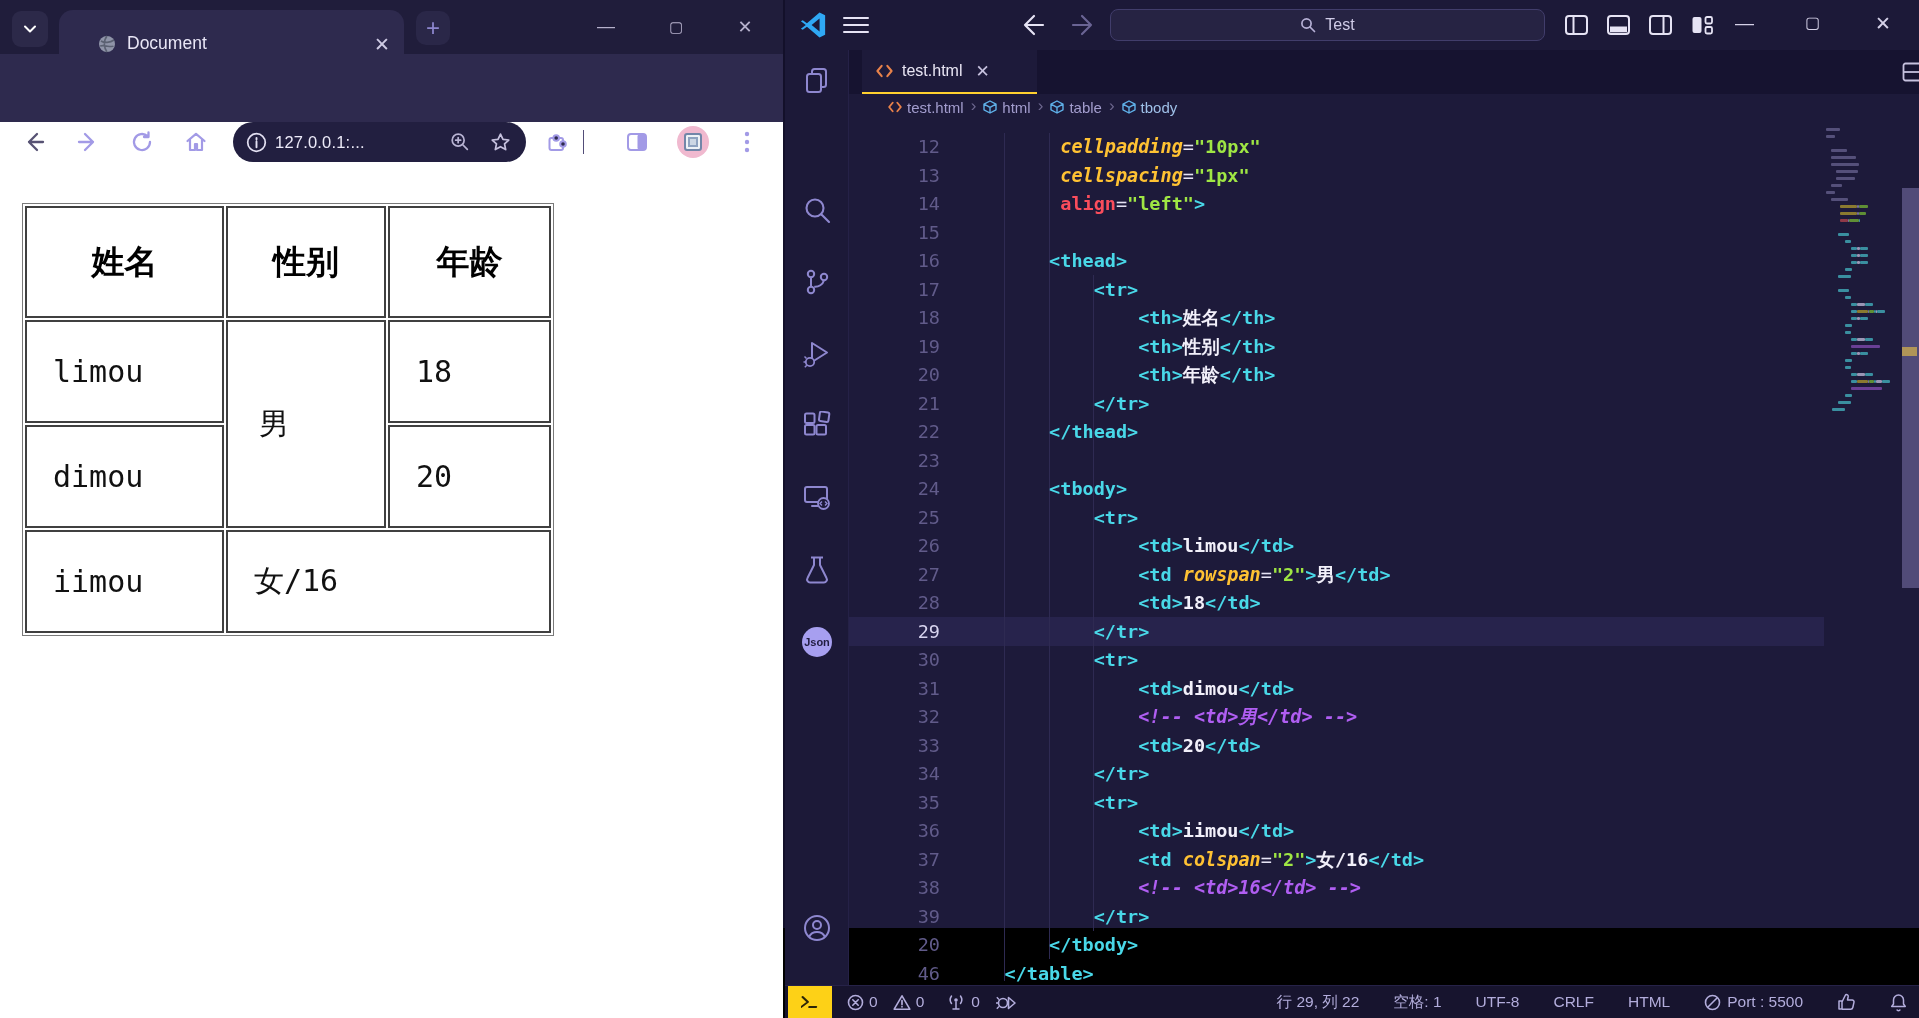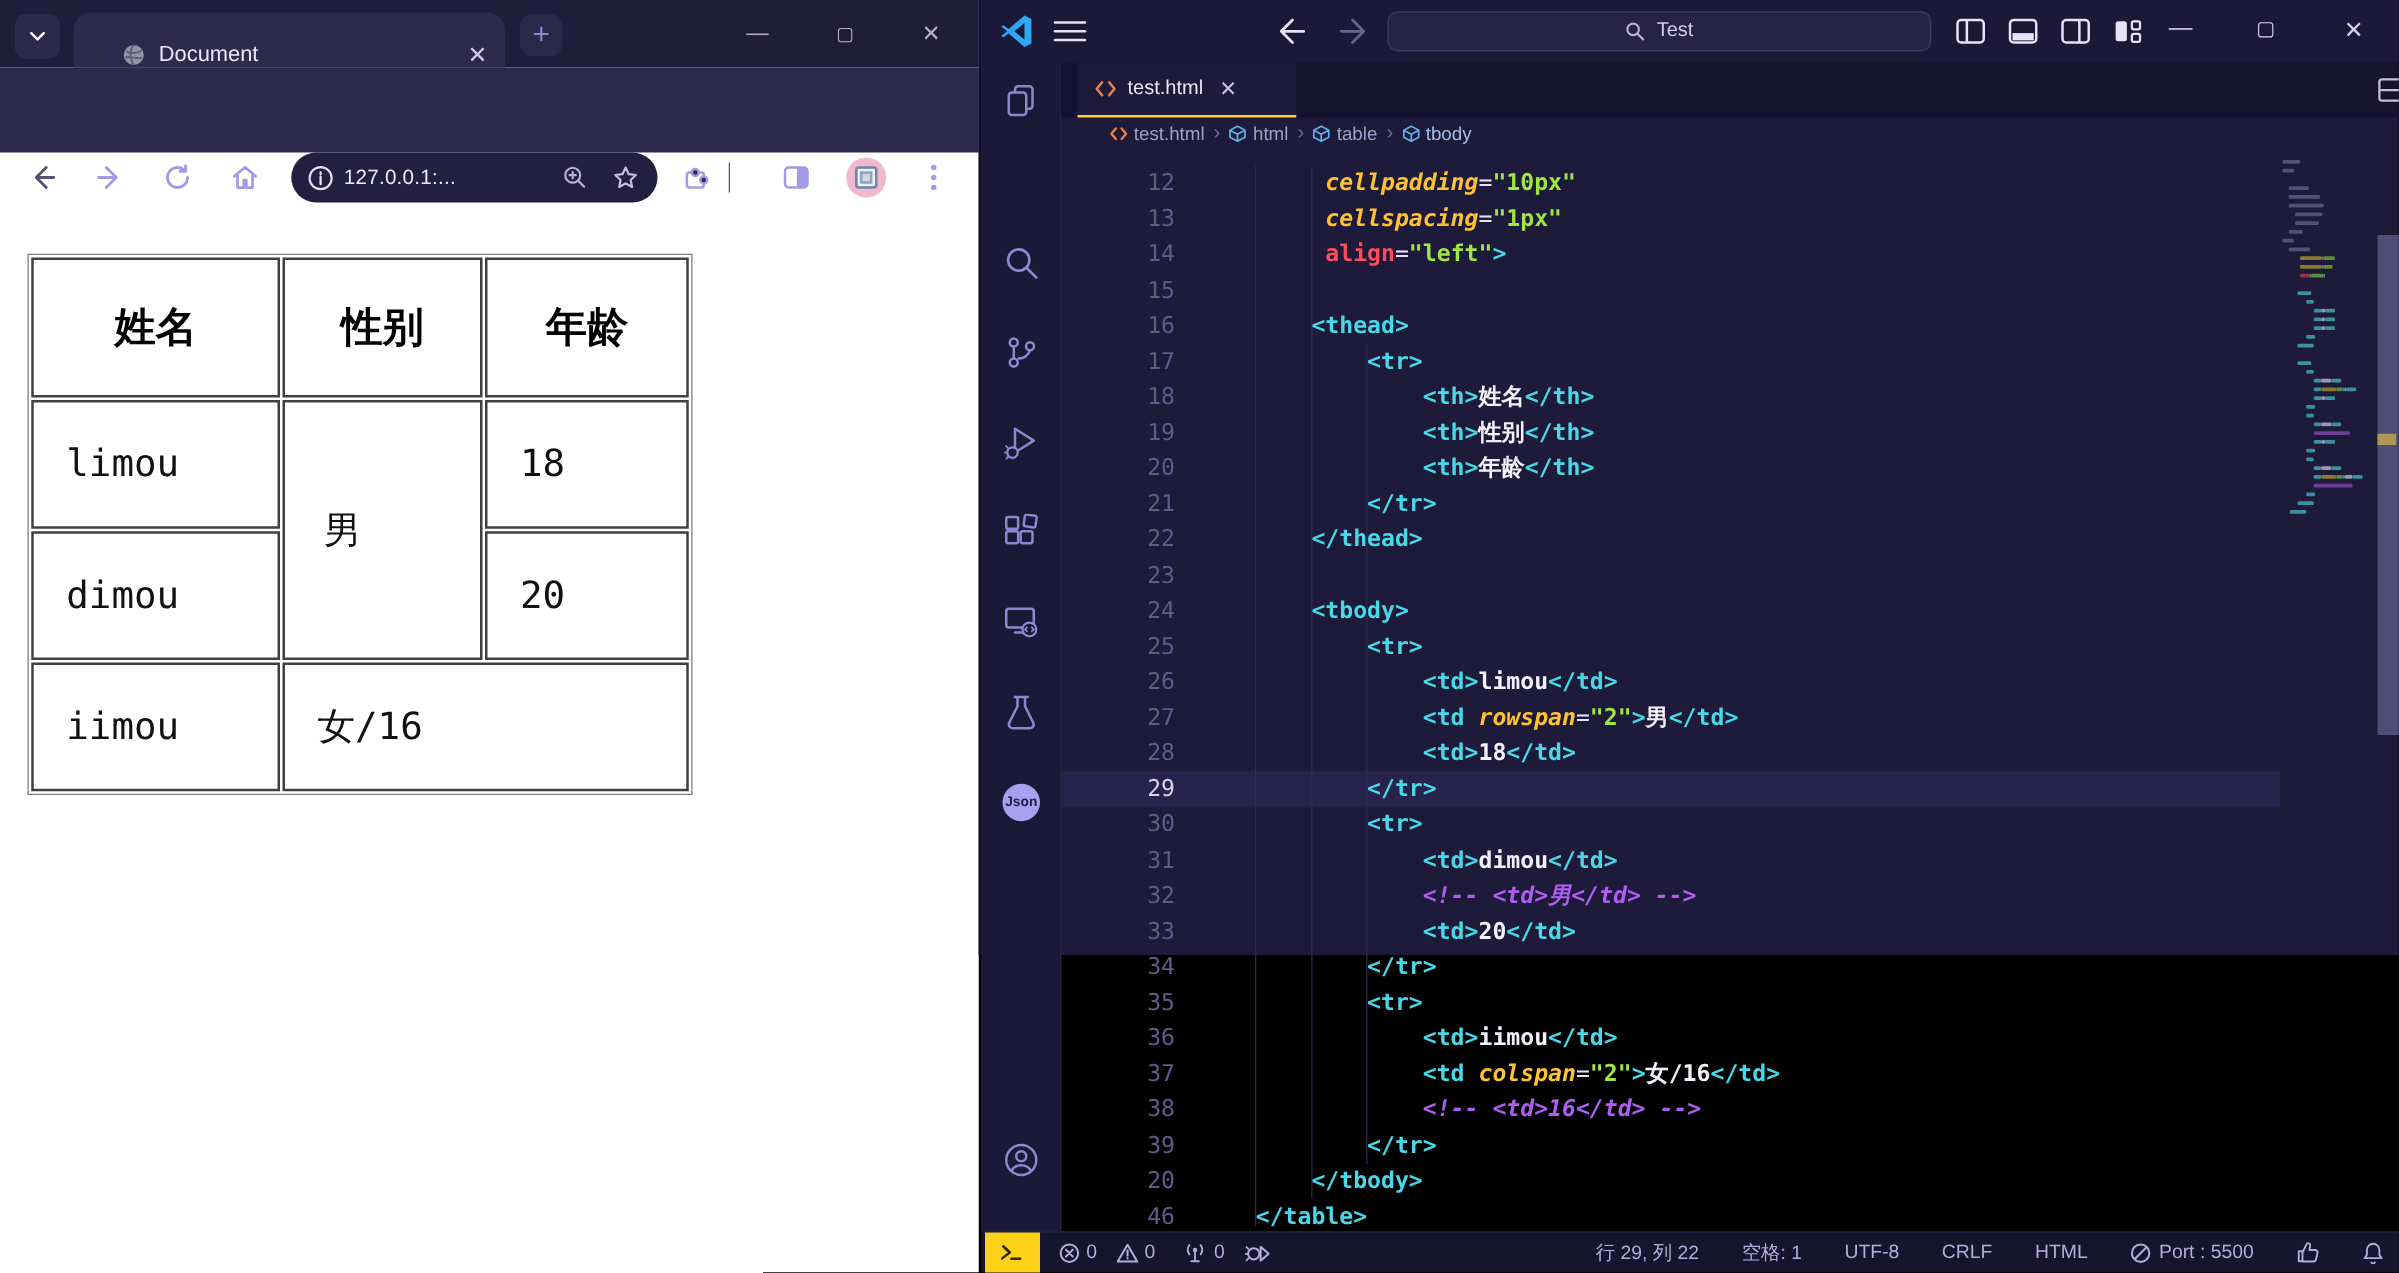--- a/index.html
+++ b/index.html
@@ -36,21 +36,21 @@
   
   #page-table { position:absolute; left:22px; top:203px; border-collapse:separate; border-spacing:2px; border:1px solid #7a7a7a; background:#fff; font-family:"DejaVu Sans Mono", monospace; }
   #page-table th, #page-table td { border:2px solid #404040; background:#fff; }
   #page-table th { width:199px; height:112px; font-size:33px; font-weight:700; text-align:center; }
   #page-table th:nth-child(2) { width:160px; }
   #page-table th:nth-child(3) { width:163px; }
   #page-table td { font-size:30px; font-weight:500; text-align:left; padding-left:26px; height:103px; color:#111; }
   #page-table td.gender { padding-left:31px; }
 
   
-  #vscode { left:783px; top:0; width:1136px; height:764px; background:#1d1a3a; border-left:2px solid #13102a; }
+  #vscode { left:783px; top:0; width:1136px; height:928px; background:#1d1a3a; border-left:2px solid #13102a; }
   #titlebar { left:0; top:0; width:1136px; height:50px; background:#1c1938; }
   #menu-icon { left:58px; top:17px; width:26px; height:16px; display:flex; flex-direction:column; justify-content:space-between; }
   #menu-icon i { height:2.4px; background:#e6e3f4; border-radius:2px; }
   #ts-box { left:325px; top:9px; width:435px; height:32px; background:#262343; border:1px solid #413d6b; border-radius:8px; display:flex; align-items:center; justify-content:center; gap:9px; color:#d0cce8; font-size:16px; }
   .titlebar-glyph { color:#d5d1e8; font-size:19px; }
   #tabbar { left:64px; top:50px; width:1072px; height:44px; background:#161330; }
   #etab { left:13px; top:0; width:175px; height:44px; background:#1d1a3a; border-bottom:2.6px solid #ffd02f; display:flex; align-items:center; gap:9px; padding:0 14px; }
   #etab .lbl { color:#e9e6f4; font-size:16px; }
   #etab .x { color:#c6c1de; font-size:17px; margin-left:4px; }
   #breadcrumb { left:64px; top:94px; width:1072px; height:26px; display:flex; align-items:center; gap:7px; padding-left:39px; font-size:15px; color:#a39dce; }

